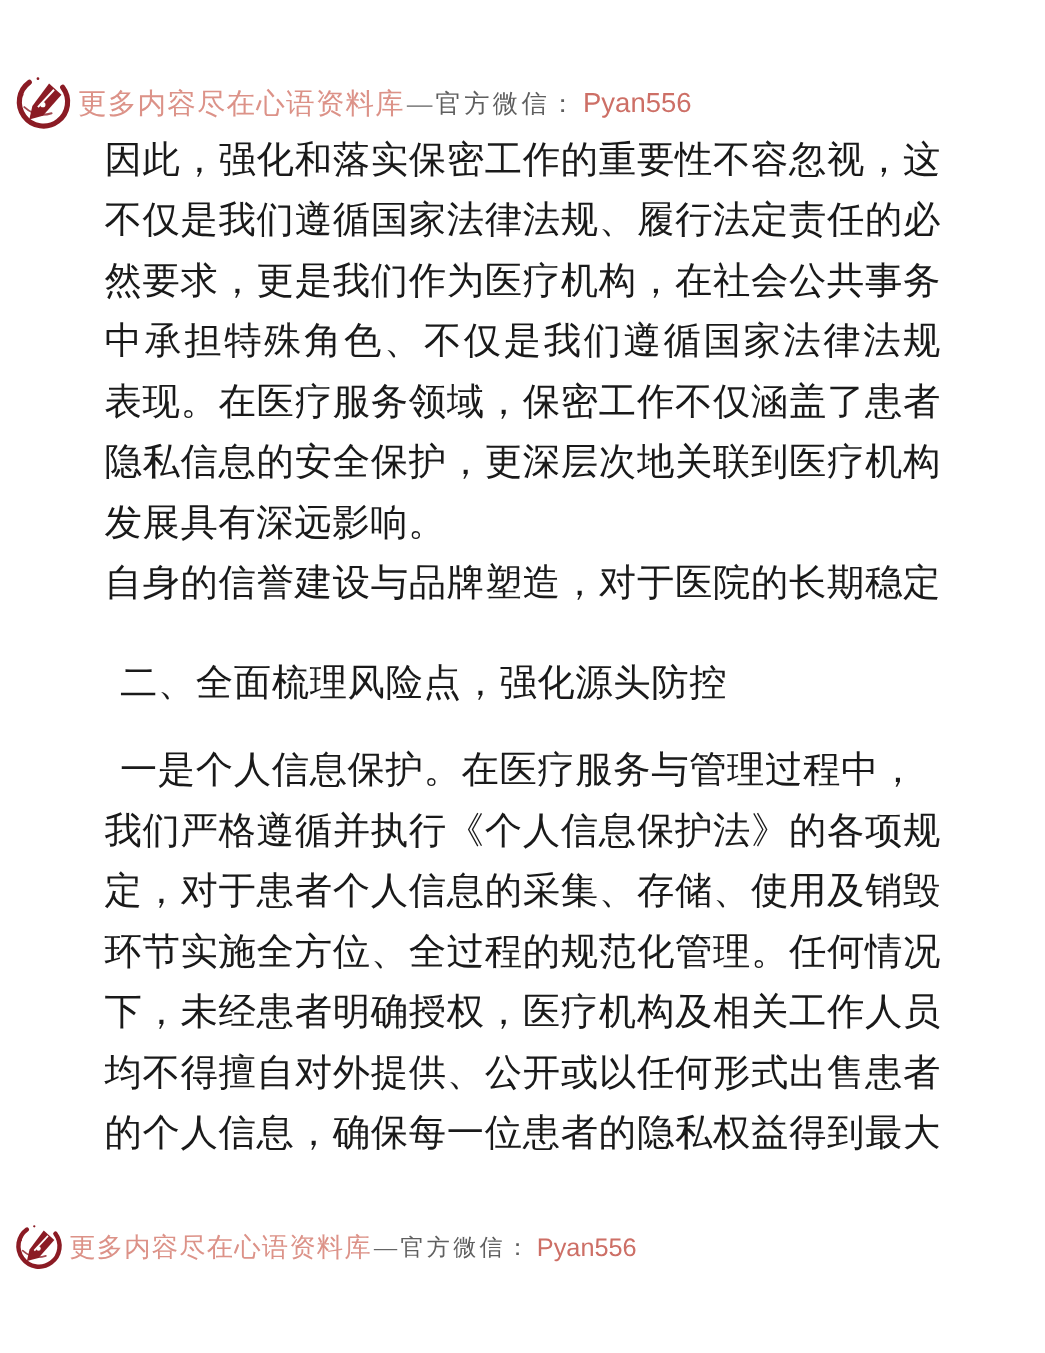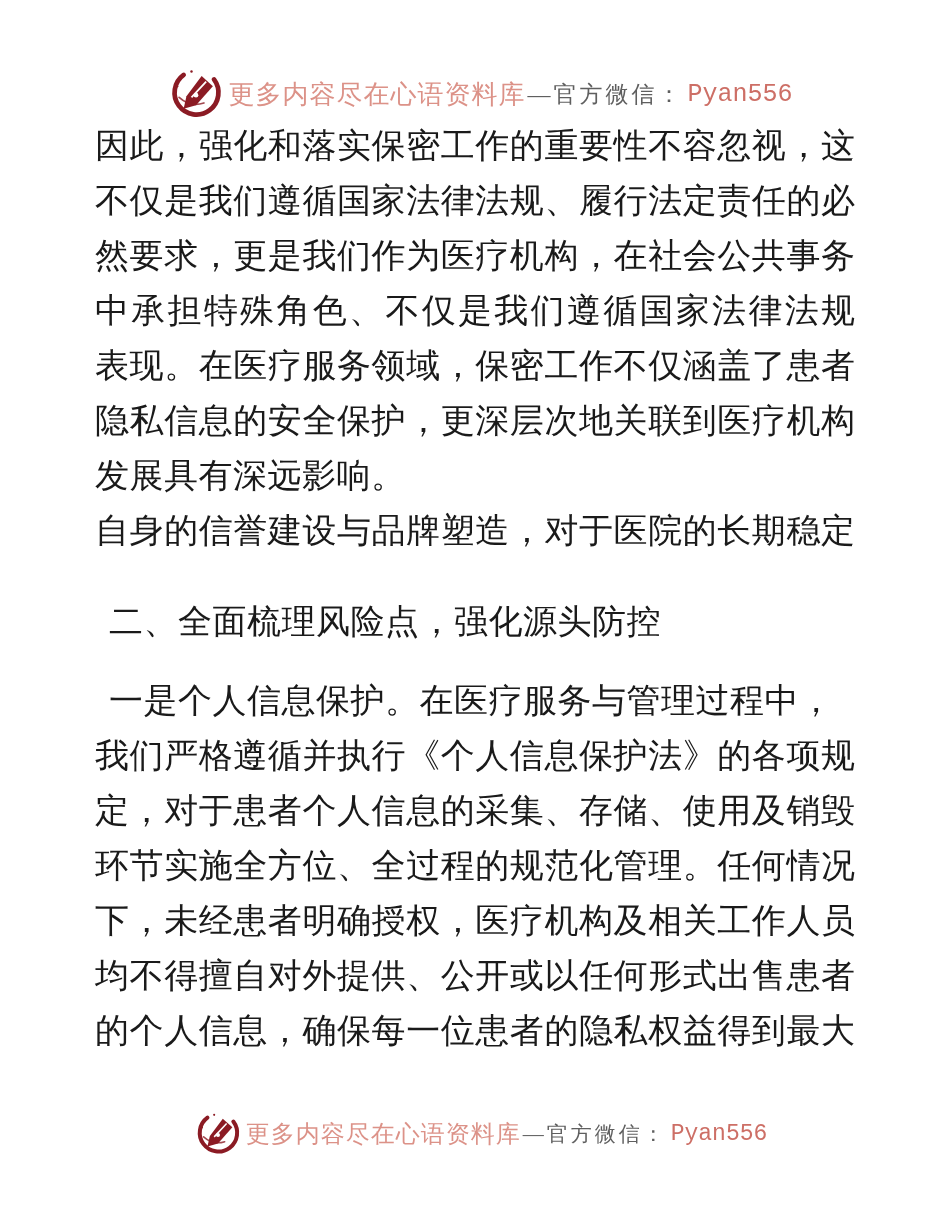--- a/index.html
+++ b/index.html
@@ -14,42 +14,42 @@
   body {
     width: 950px; height: 1230px;
     background: var(--paper);
     position: relative;
     overflow: hidden;
     font-family: "Liberation Serif", serif;
     color: var(--ink);
   }
   .watermark {
     position: absolute; left: 12px; right: 0;
-    display: flex; align-items: center; justify-content: center;
+    display: flex; align-items: center; 
     white-space: nowrap;
   }
   .wm-header { top: 62px; height: 64px; }
   .wm-footer { top: 1104px; height: 60px; }
   .wm-logo { flex: 0 0 auto; margin-right: 5px; display: block; }
   .wm-header .wm-logo { width: 54px; height: 54px; }
   .wm-footer .wm-logo { width: 46px; height: 46px; }
   .wm-brand {
     color: var(--brand);
     font-size: 26px;
     letter-spacing: 1px;
   }
   .wm-sep {
     color: var(--separator);
     font-size: 23px;
     letter-spacing: 3px;
     margin-left: 2px;
   }
   .wm-id {
     color: var(--wechat);
-    font-family: Liberation Mono, monospace;
+    font-family: Liberation Sans, sans-serif;
     font-size: 25px;
     margin-left: 4px;
   }
   .wm-footer .wm-brand { font-size: 24px; }
   .wm-footer .wm-sep   { font-size: 21px; }
   .wm-footer .wm-id    { font-size: 23px; }
 
   .content {
     position: absolute;
     left: 95px; top: 118px;

